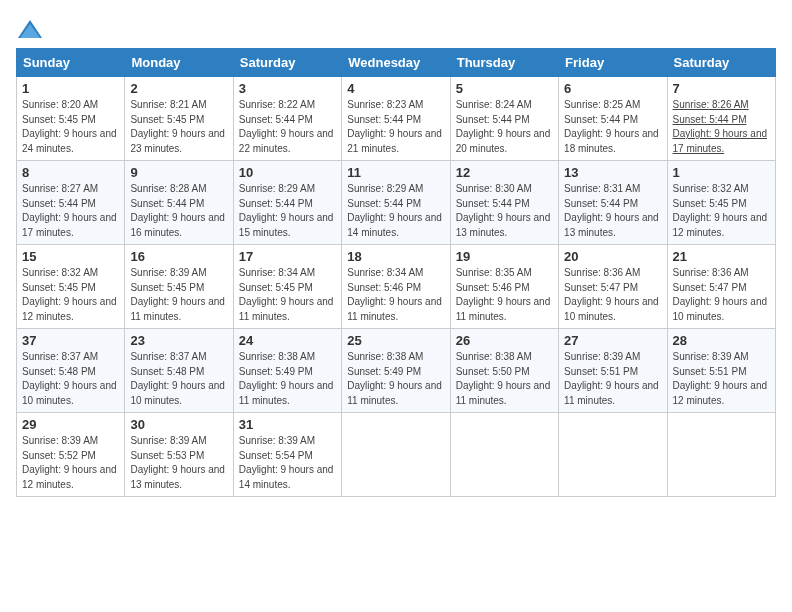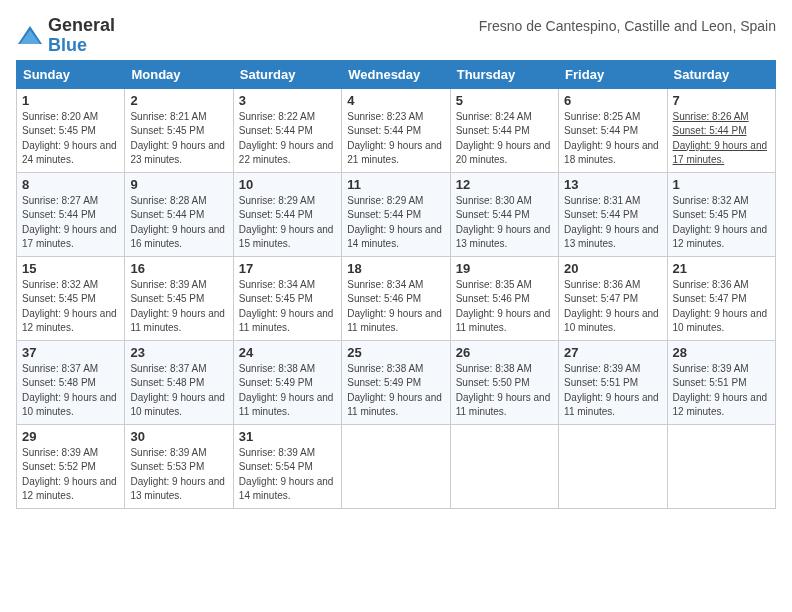--- a/index.html
+++ b/index.html
@@ -95,29 +95,22 @@
   </style>
 </head>
 <body>
 
 <div class="header-area">
   <div class="logo">
     <svg class="logo-icon" viewBox="0 0 28 28" xmlns="http://www.w3.org/2000/svg">
       <polygon points="14,4 26,22 2,22" fill="#2e7fc1"></polygon>
       <polygon points="14,8 24,22 4,22" fill="#5ba8e0"></polygon>
     </svg>
-    <div>
-      <div>
-        <span class="logo-text-general">General</span><br>
-        <span class="logo-text-blue">Blue</span>
-      </div>
-    </div>
   </div>
   <div class="title-area">
-    <div class="subtitle">Fresno de Cantespino, Castille and Leon, Spain</div>
   </div>
 </div>
 
 <table class="calendar">
   <thead>
     <tr id="header-row">
         <th>Sunday</th>
         <th>Monday</th>
         <th>Saturday</th>
         <th>Wednesday</th>

